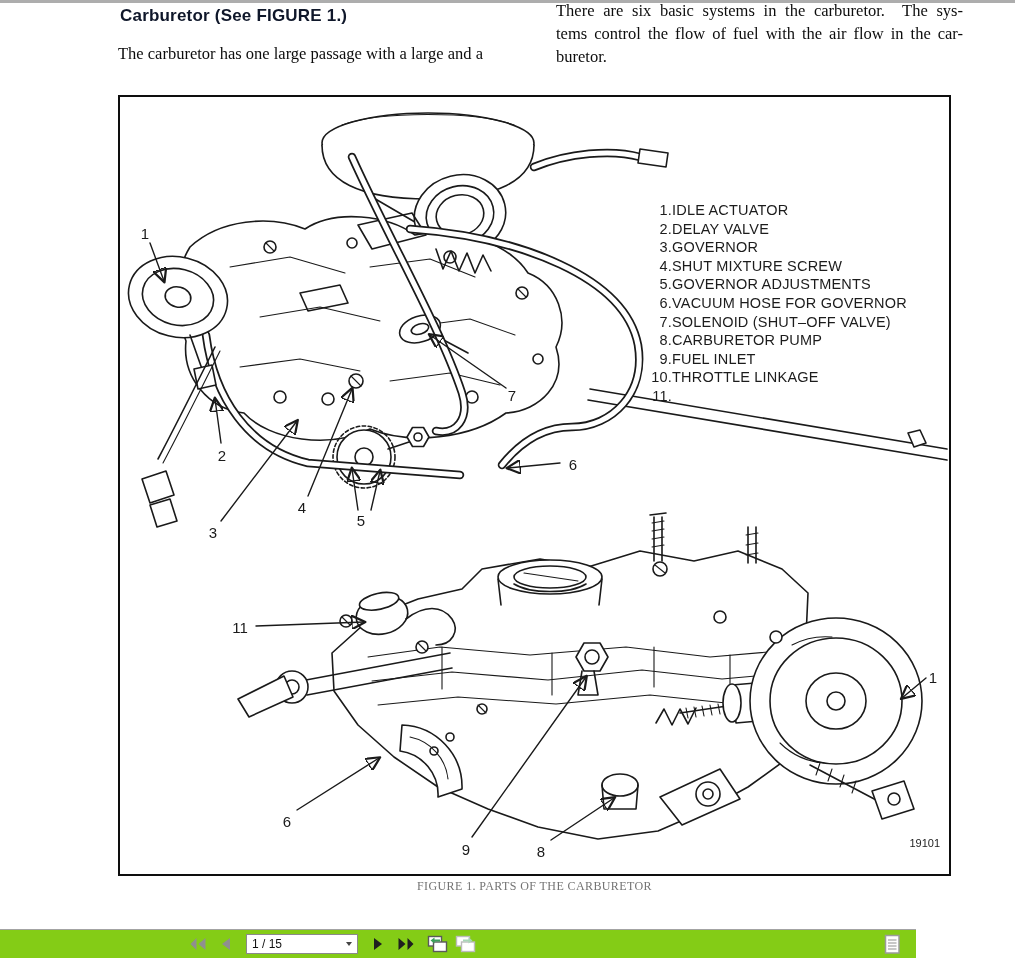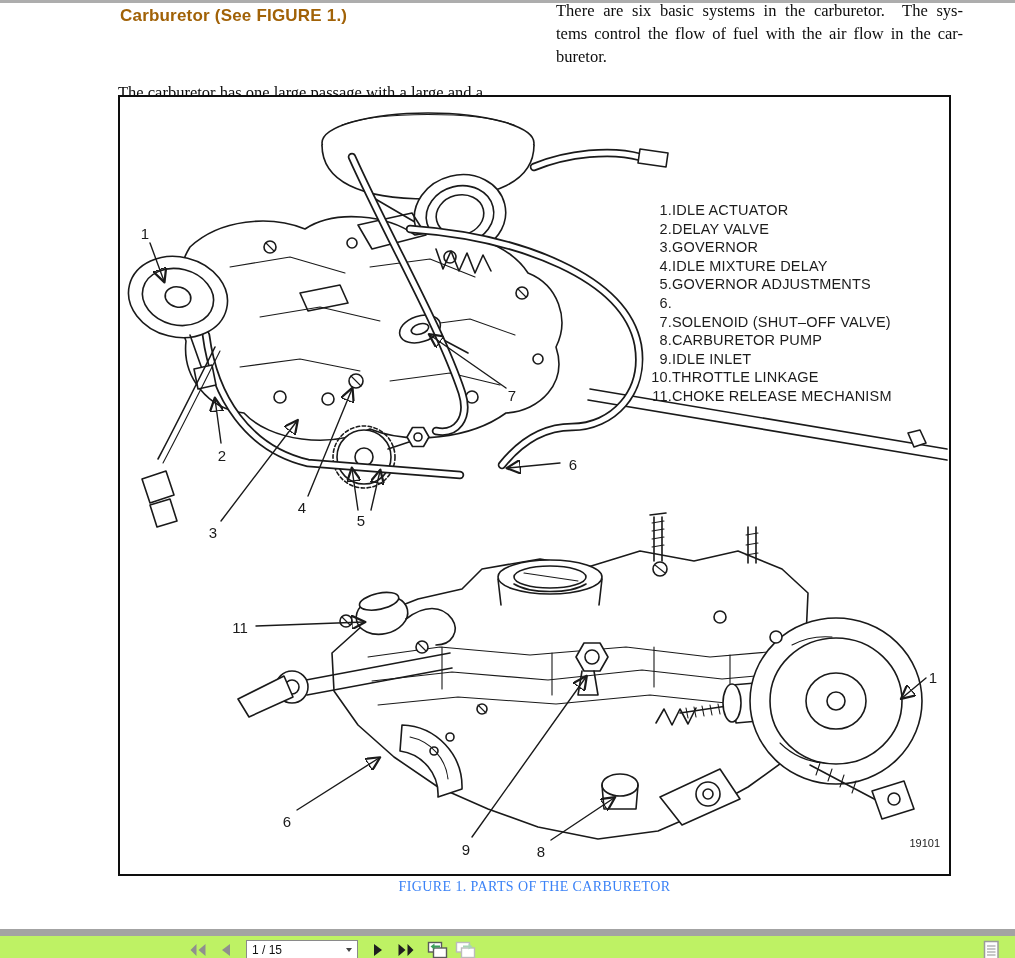--- a/index.html
+++ b/index.html
@@ -4,24 +4,24 @@
 <style>
   html,body{margin:0;padding:0;}
   body{
     width:1015px;height:958px;position:relative;background:#ffffff;
     font-family:"Liberation Sans",sans-serif;overflow:hidden;
   }
   .top-strip{position:absolute;left:0;top:0;width:1015px;height:3px;background:#adadad;}
   
   .doc-heading{
     position:absolute;left:120px;top:6px;font-family:"Liberation Sans",sans-serif;
-    font-weight:bold;font-size:17px;color:#a16207;letter-spacing:.2px;white-space:nowrap;
+    font-weight:bold;font-size:17px;color:#0f172a;letter-spacing:.2px;white-space:nowrap;
   }
   .doc-serif{font-family:"Liberation Serif",serif;font-size:16.5px;color:#0d0d0d;}
-  .left-para{position:absolute;left:118px;top:44px;width:430px;white-space:nowrap;margin-top:39px;}
+  .left-para{position:absolute;left:118px;top:44px;width:430px;white-space:nowrap;}
   .right-col{position:absolute;left:556px;top:-1px;width:407px;line-height:23px;}
   .right-col .jline{text-align-last:justify;white-space:pre-wrap;text-align:center;}
   
   .figure-box{
     position:absolute;left:118px;top:95px;width:829px;height:777px;
     border:2px solid #0e0e0e;background:#fff;
   }
   .figure-box svg.lineart{position:absolute;left:0;top:0;}
   .lineart path,.lineart ellipse,.lineart circle,.lineart polygon,.lineart polyline,.lineart line{
     fill:none;stroke:#1a1a1a;stroke-width:1.6;stroke-linecap:round;stroke-linejoin:round;
@@ -35,26 +35,26 @@
     position:absolute;transform:translate(-50%,-50%);font-size:15px;color:#1a1a1a;
     font-family:"Liberation Sans",sans-serif;background:transparent;
   }
   .parts-list{position:absolute;left:520px;top:104px;font-size:14.5px;color:#1c1c1c;letter-spacing:.2px;}
   .parts-row{display:flex;line-height:18.6px;}
   .parts-row .pn{width:32px;text-align:right;flex:0 0 32px;}
   .parts-row .pl{white-space:nowrap;}
   .drawing-number{position:absolute;right:9px;top:740px;font-size:11px;color:#222;}
   .figure-caption{
     position:absolute;left:118px;top:879px;width:833px;text-align:center;
-    font-family:"Liberation Serif",serif;font-size:14px;color:#3b82f6;letter-spacing:.4px;
+    font-family:"Liberation Serif",serif;font-size:12px;color:#737373;letter-spacing:.4px;
   }
   
   .toolbar{
-    position:absolute;left:0;top:929px;width:1015px;height:29px;
-    background:#bef264;border-top:7px solid #a3a3a3;box-sizing:border-box;
+    position:absolute;left:0;top:929px;width:916px;height:29px;
+    background:#84cc16;border-top:1px solid #a3a3a3;box-sizing:border-box;
   }
   .nav{position:absolute;left:184px;top:0;height:28px;display:flex;align-items:center;}
   .tb-btn{
     background:transparent;border:none;padding:0;margin:0 3px;width:22px;height:20px;
     display:flex;align-items:center;justify-content:center;cursor:pointer;
   }
   .pagebox{
     width:112px;height:20px;background:#ffffff;border:1px solid #8a8a8a;box-sizing:border-box;
     margin:0 6px;display:flex;align-items:center;position:relative;cursor:pointer;
   }
@@ -263,48 +263,48 @@
     <div class="parts-row">
         <span class="pn">2.</span>
         <span class="pl">DELAY VALVE</span>
       </div>
     <div class="parts-row">
         <span class="pn">3.</span>
         <span class="pl">GOVERNOR</span>
       </div>
     <div class="parts-row">
         <span class="pn">4.</span>
-        <span class="pl">IDLE MIXTURE DELAY</span>
+        <span class="pl">SHUT MIXTURE SCREW</span>
       </div>
     <div class="parts-row">
         <span class="pn">5.</span>
         <span class="pl">GOVERNOR ADJUSTMENTS</span>
       </div>
     <div class="parts-row">
         <span class="pn">6.</span>
+        <span class="pl">VACUUM HOSE FOR GOVERNOR</span>
       </div>
     <div class="parts-row">
         <span class="pn">7.</span>
         <span class="pl">SOLENOID (SHUT–OFF VALVE)</span>
       </div>
     <div class="parts-row">
         <span class="pn">8.</span>
         <span class="pl">CARBURETOR PUMP</span>
       </div>
     <div class="parts-row">
         <span class="pn">9.</span>
-        <span class="pl">IDLE INLET</span>
+        <span class="pl">FUEL INLET</span>
       </div>
     <div class="parts-row">
         <span class="pn">10.</span>
         <span class="pl">THROTTLE LINKAGE</span>
       </div>
     <div class="parts-row">
         <span class="pn">11.</span>
-        <span class="pl">CHOKE RELEASE MECHANISM</span>
       </div>
   </div>
 
   <span class="drawing-number">19101</span>
 </div>
 
 <div class="figure-caption">FIGURE 1. PARTS OF THE CARBURETOR</div>
 
 <div class="toolbar">
   <div class="nav">

